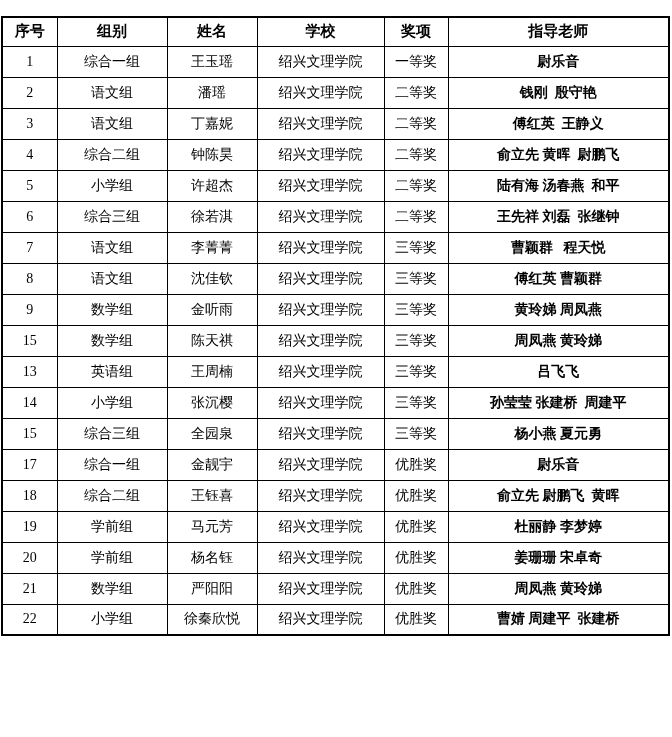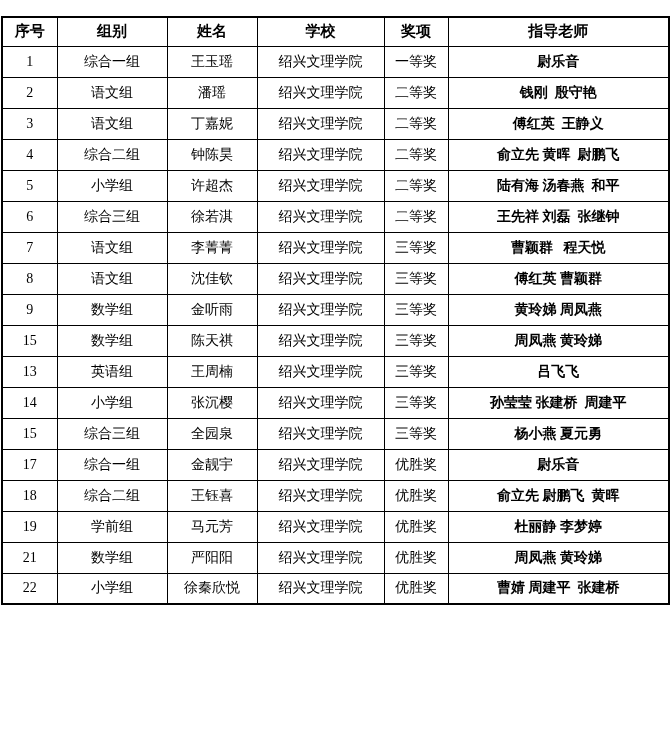--- a/index.html
+++ b/index.html
@@ -206,20 +206,28 @@
         </tr>
         <tr>
           <td class="cell-index">19</td>
           <td class="cell-group">学前组</td>
           <td class="cell-name">马元芳</td>
           <td class="cell-school">绍兴文理学院</td>
           <td class="cell-award">优胜奖</td>
           <td class="cell-teachers">杜丽静 李梦婷</td>
         </tr>
         <tr>
+          <td class="cell-index">20</td>
+          <td class="cell-group">学前组</td>
+          <td class="cell-name">杨名钰</td>
+          <td class="cell-school">绍兴文理学院</td>
+          <td class="cell-award">优胜奖</td>
+          <td class="cell-teachers">姜珊珊 宋卓奇</td>
+        </tr>
+        <tr>
           <td class="cell-index">21</td>
           <td class="cell-group">数学组</td>
           <td class="cell-name">严阳阳</td>
           <td class="cell-school">绍兴文理学院</td>
           <td class="cell-award">优胜奖</td>
           <td class="cell-teachers">周凤燕 黄玲娣</td>
         </tr>
         <tr>
           <td class="cell-index">22</td>
           <td class="cell-group">小学组</td>

